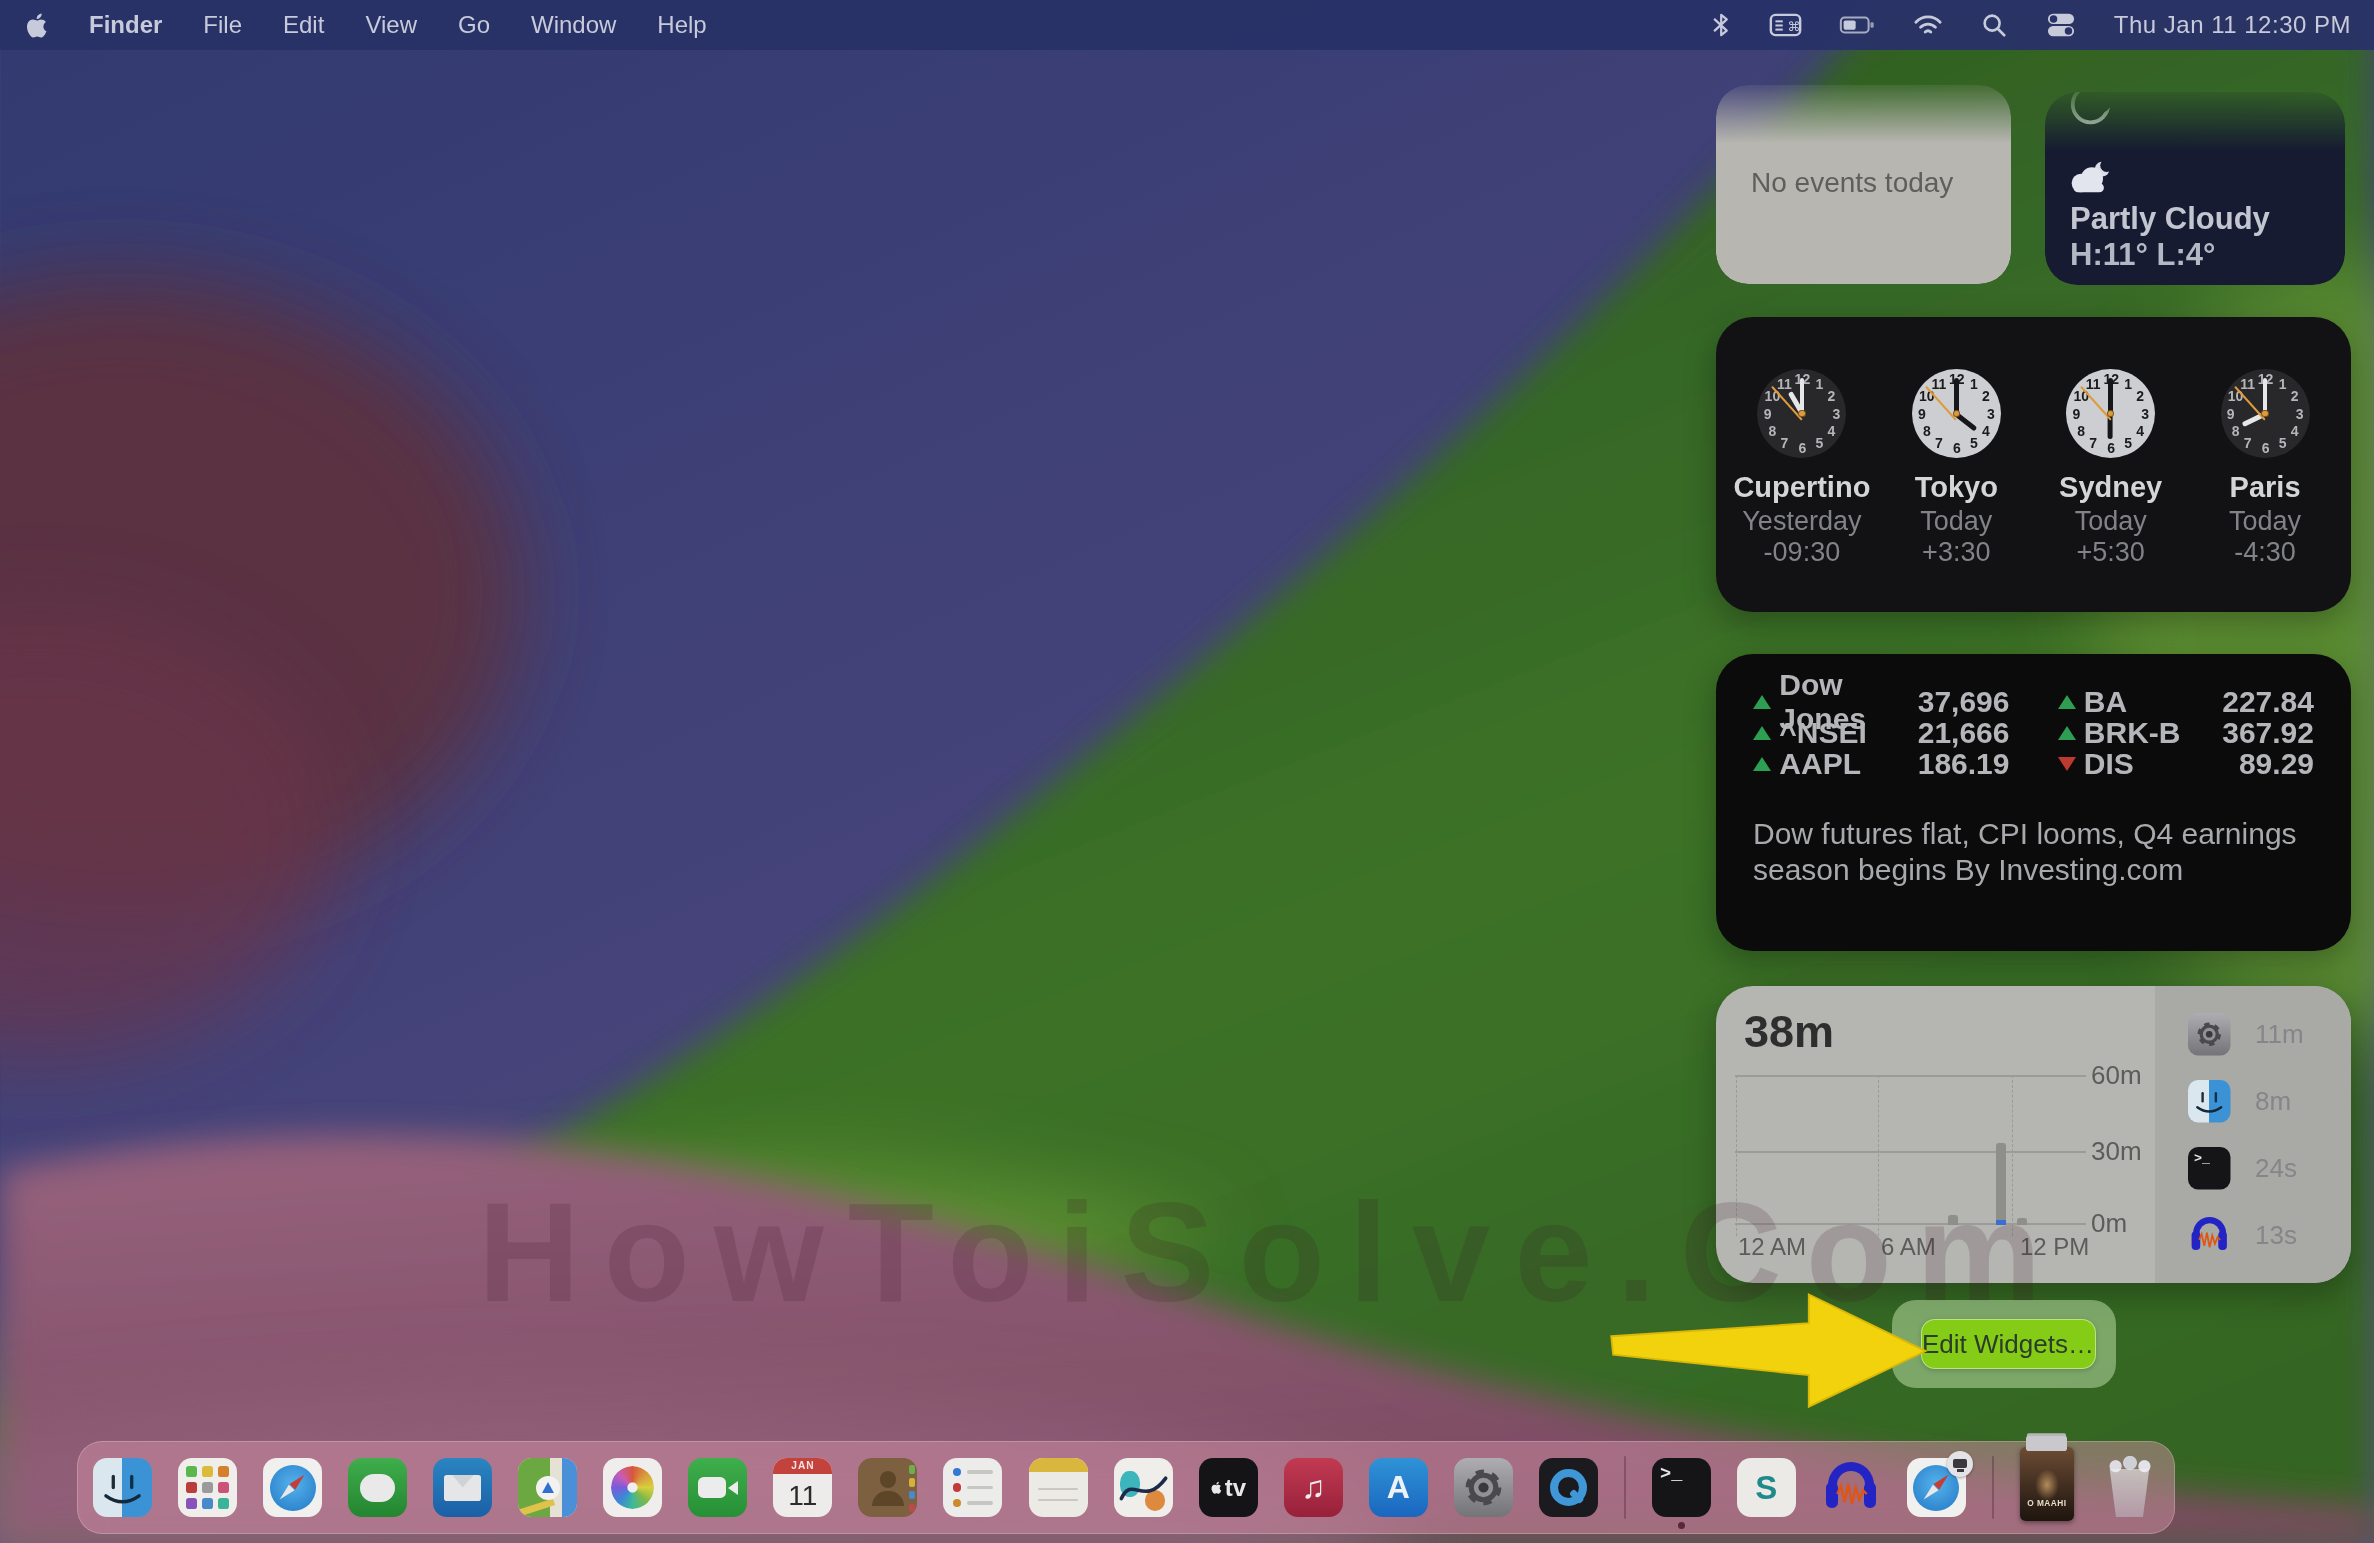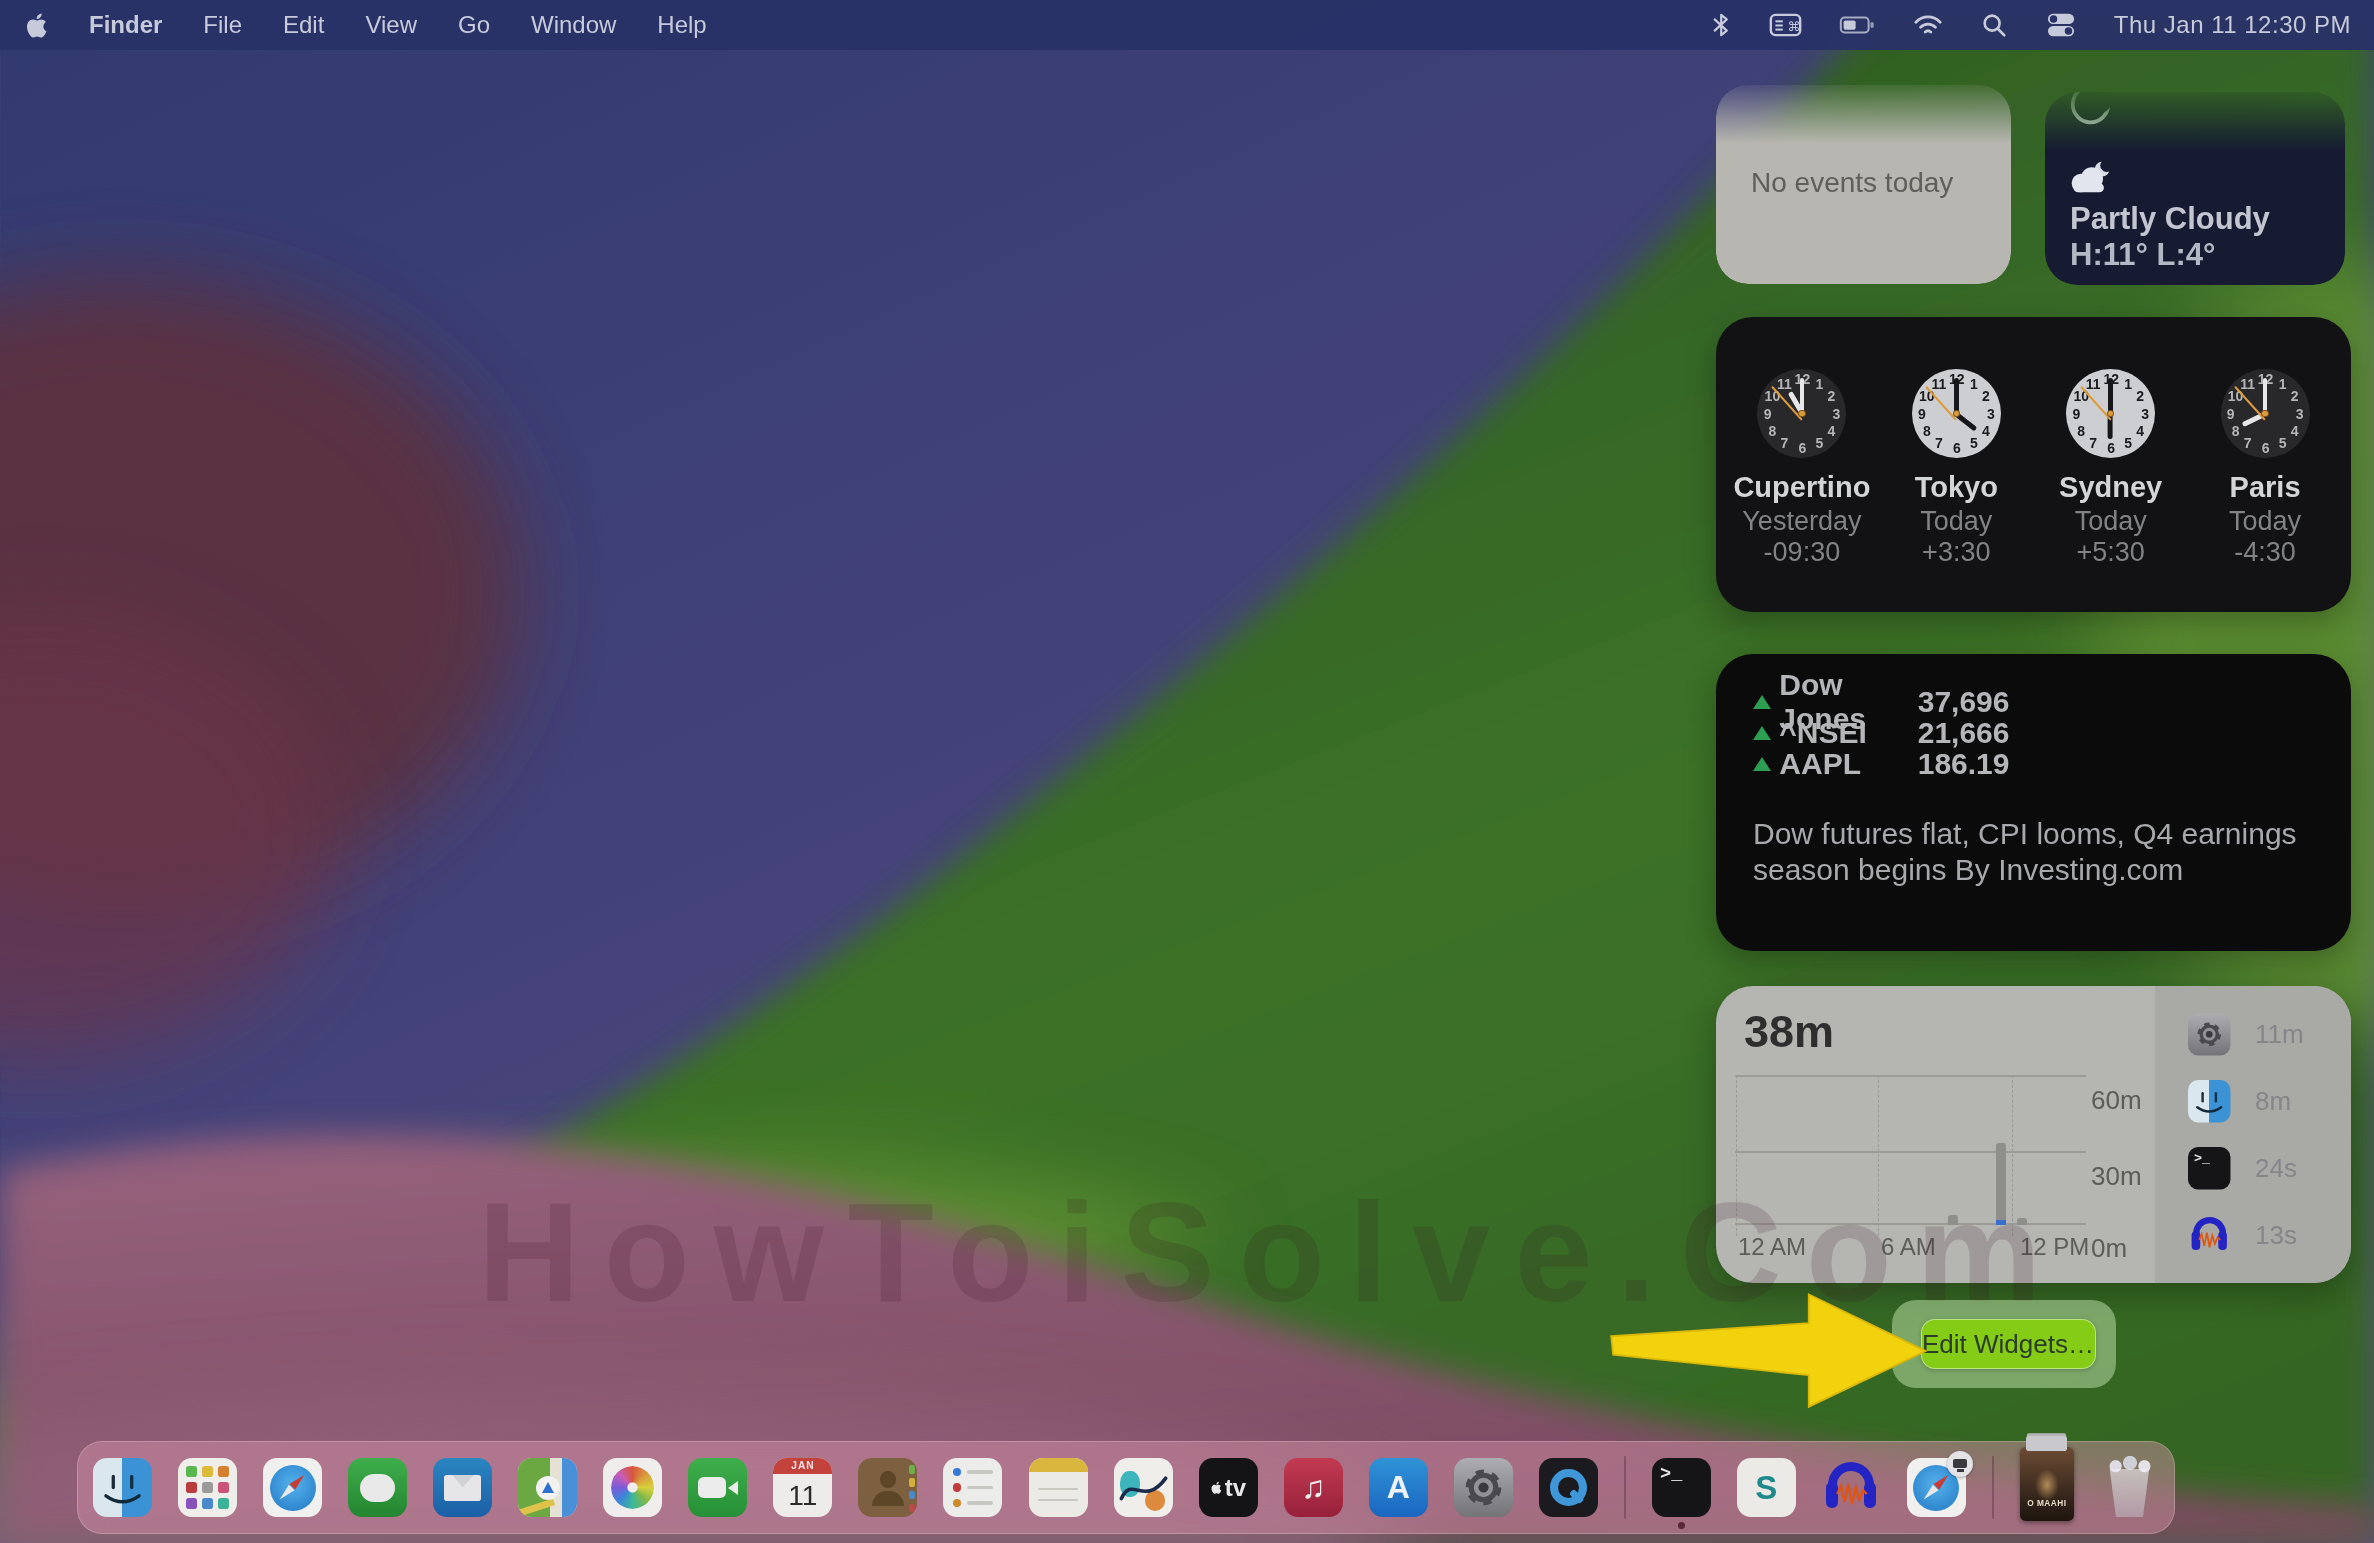--- a/index.html
+++ b/index.html
@@ -63,21 +63,21 @@
   .tri.up{border-bottom:14px solid #2e9e52;}
   .tri.down{border-top:14px solid #bf3a2e;}
   .news{margin-top:37px;}
   .news .src{font-size:26px;font-weight:700;color:#83858a;}
   .news .headline{margin-top:5.6px;font-size:30px;font-weight:400;color:#a7a9ad;line-height:1.2;width:557px;}
   
   .w-st{left:1716px;top:986px;width:635px;height:297px;border-radius:37px;background:#b5b5b2;overflow:hidden;color:#2e2e2e;}
   .st-total{position:absolute;left:28px;top:20.4px;font-size:45px;font-weight:600;color:#2e2e2e;}
   .st-hline{position:absolute;left:18.6px;width:351px;height:1.9px;background:#9c9c96;}
   .st-vdash{position:absolute;width:0;border-left:1.9px dashed #9a9a96;top:89px;height:161px;}
-  .st-ylab{position:absolute;left:375px;font-size:26px;color:#5c5c5a;transform:translateY(-50%);margin-top:25px;}
+  .st-ylab{position:absolute;left:375px;font-size:26px;color:#5c5c5a;transform:translateY(-50%);}
   .st-xlab{position:absolute;top:247px;font-size:24px;color:#5c5c5a;}
   .st-bar{position:absolute;bottom:58px;width:10.2px;background:#8e8e8b;border-radius:2.8px 2.8px 0 0;}
   .st-bar .blue{position:absolute;bottom:0;left:0;right:0;height:4.6px;background:#3b6ed2;}
   .st-panel{position:absolute;left:439px;top:0;width:197px;height:297px;background:#a9a9a6;padding-top:15px;box-sizing:border-box;}
   .st-row{display:flex;align-items:center;height:67px;padding-left:33px;}
   .st-dur{margin-left:24px;font-size:26px;color:#86868a;}
   .appicon{width:43px;height:43px;position:relative;flex:none;}
   .appicon .scale{transform:scale(0.72);transform-origin:top left;width:59px;height:59px;position:absolute;}
   
   .edit-outer{position:absolute;left:1892px;top:1300px;width:224px;height:88px;border-radius:24px;
@@ -406,20 +406,37 @@
           <span class="tri up"></span>
           <span class="q-sym">^NSEI</span>
           <span class="q-val">21,666</span>
         </div>
       <div class="q-row">
           <span class="tri up"></span>
           <span class="q-sym">AAPL</span>
           <span class="q-val">186.19</span>
         </div>
     </div>
+    <div>
+      <div class="q-row">
+          <span class="tri up"></span>
+          <span class="q-sym">BA</span>
+          <span class="q-val">227.84</span>
+        </div>
+      <div class="q-row">
+          <span class="tri up"></span>
+          <span class="q-sym">BRK-B</span>
+          <span class="q-val">367.92</span>
+        </div>
+      <div class="q-row">
+          <span class="tri down"></span>
+          <span class="q-sym">DIS</span>
+          <span class="q-val">89.29</span>
+        </div>
+    </div>
   </div>
   <div class="news">
     <div class="headline">Dow futures flat, CPI looms, Q4 earnings season begins By Investing.com</div>
   </div>
 </div>
 
 <div class="widget w-st">
   <div class="st-total">38m</div>
   <div class="st-hline" style="top:89px"></div>
   <div class="st-hline" style="top:165px"></div>

